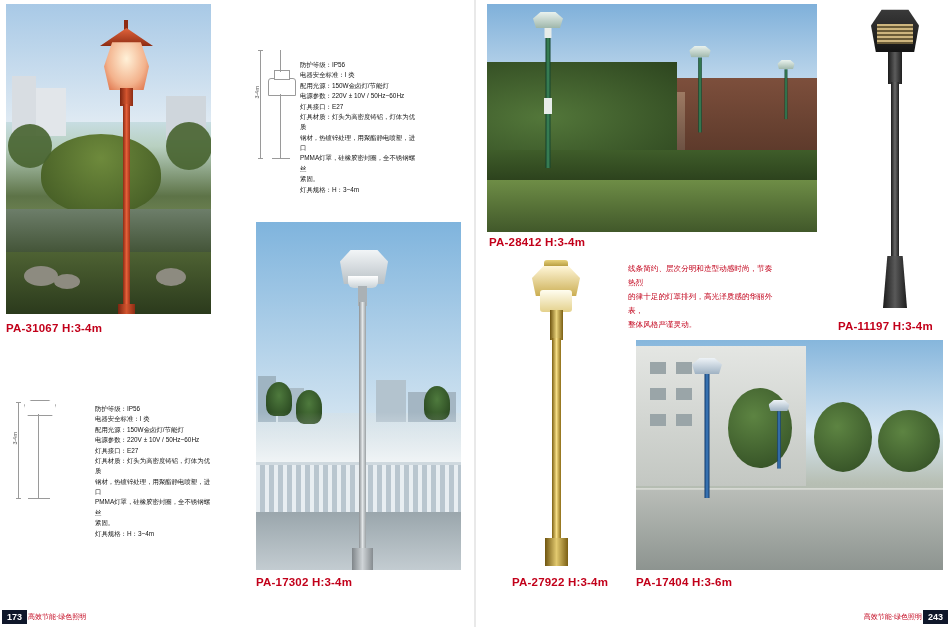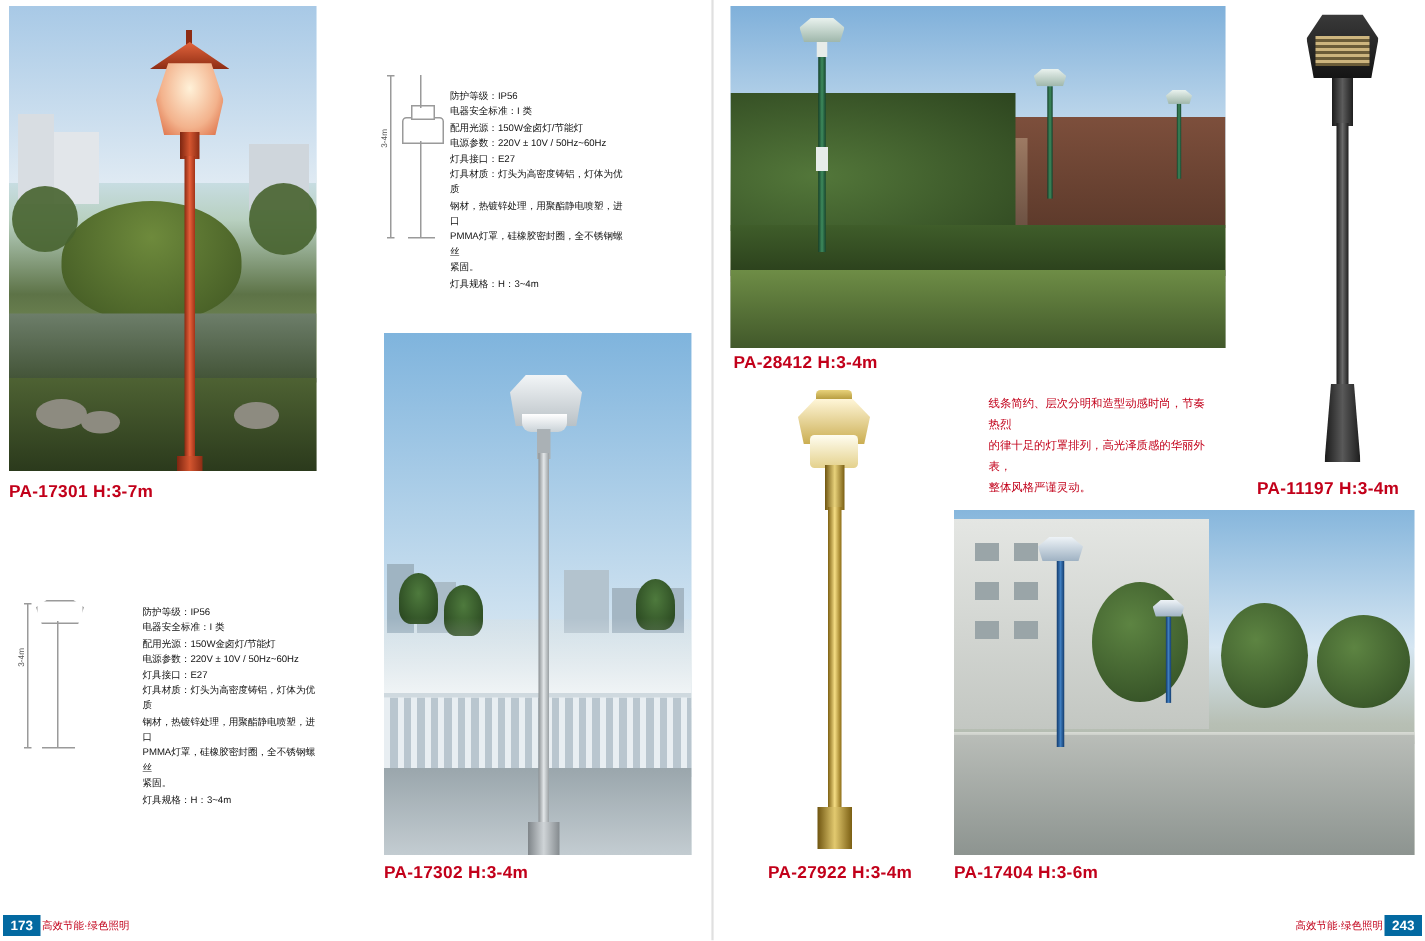--- a/index.html
+++ b/index.html
@@ -44,21 +44,21 @@
     width:150px;
     white-space:pre-line;
   }
 
   
   .footbar{position:absolute;bottom:0;height:22px;}
   .foot-left{left:0;width:474px;background:#fff;}
   .foot-right{left:476px;width:474px;background:#fff;}
   .pgnum{
     position:absolute;bottom:3px;
-    background:#0369a1;color:#fff;
+    background:#0f172a;color:#fff;
     font-size:9px;font-weight:bold;
     padding:2px 5px 2px 5px;
   }
   .foottext{
     position:absolute;bottom:5px;
     font-size:7px;color:#c2001a;white-space:nowrap;
   }
 
   
   .photo{position:absolute;overflow:hidden;}
@@ -234,21 +234,21 @@
 
     <div class="lamp1">
       <div class="finial"></div>
       <div class="hat"></div>
       <div class="head"></div>
       <div class="neck"></div>
       <div class="pole"></div>
       <div class="base"></div>
     </div>
   </div>
-  <div class="cap" style="left:6px;top:322px;">PA-17301 H:3-7m</div>
+  <div class="cap" style="left:6px;top:322px;">PA-31067 H:3-4m</div>
 
   <div class="draw" style="left:258px;top:38px;width:46px;height:130px;">
     <div class="d-head" style="left:10px;top:40px;width:26px;height:16px;border-radius:3px 3px 0 0;"></div>
     <div class="d-head" style="left:16px;top:32px;width:14px;height:8px;"></div>
     <div class="ln" style="left:22px;top:12px;width:1px;height:22px;"></div>
     <div class="ln" style="left:22px;top:56px;width:1px;height:64px;"></div>
     <div class="ln" style="left:14px;top:120px;width:18px;height:1px;"></div>
     <div class="ln" style="left:2px;top:12px;width:1px;height:108px;"></div>
     <div class="ln" style="left:0px;top:12px;width:5px;height:1px;"></div>
     <div class="ln" style="left:0px;top:120px;width:5px;height:1px;"></div>
@@ -343,21 +343,21 @@
     <div class="lamp4">
       <div class="head"></div>
       <div class="grill"></div>
       <div class="neck"></div>
       <div class="pole"></div>
       <div class="base"></div>
     </div>
   </div>
   <div class="cap" style="left:838px;top:320px;">PA-11197 H:3-4m</div>
 
-  <div class="redtext" style="left:659px;top:262px;">线条简约、层次分明和造型动感时尚，节奏热烈
+  <div class="redtext" style="left:628px;top:262px;">线条简约、层次分明和造型动感时尚，节奏热烈
 的律十足的灯罩排列，高光泽质感的华丽外表，
 整体风格严谨灵动。</div>
 
   <div class="photo ph5">
     <div class="lamp5">
       <div class="cap2"></div>
       <div class="head"></div>
       <div class="glass"></div>
       <div class="neck"></div>
       <div class="pole"></div>

